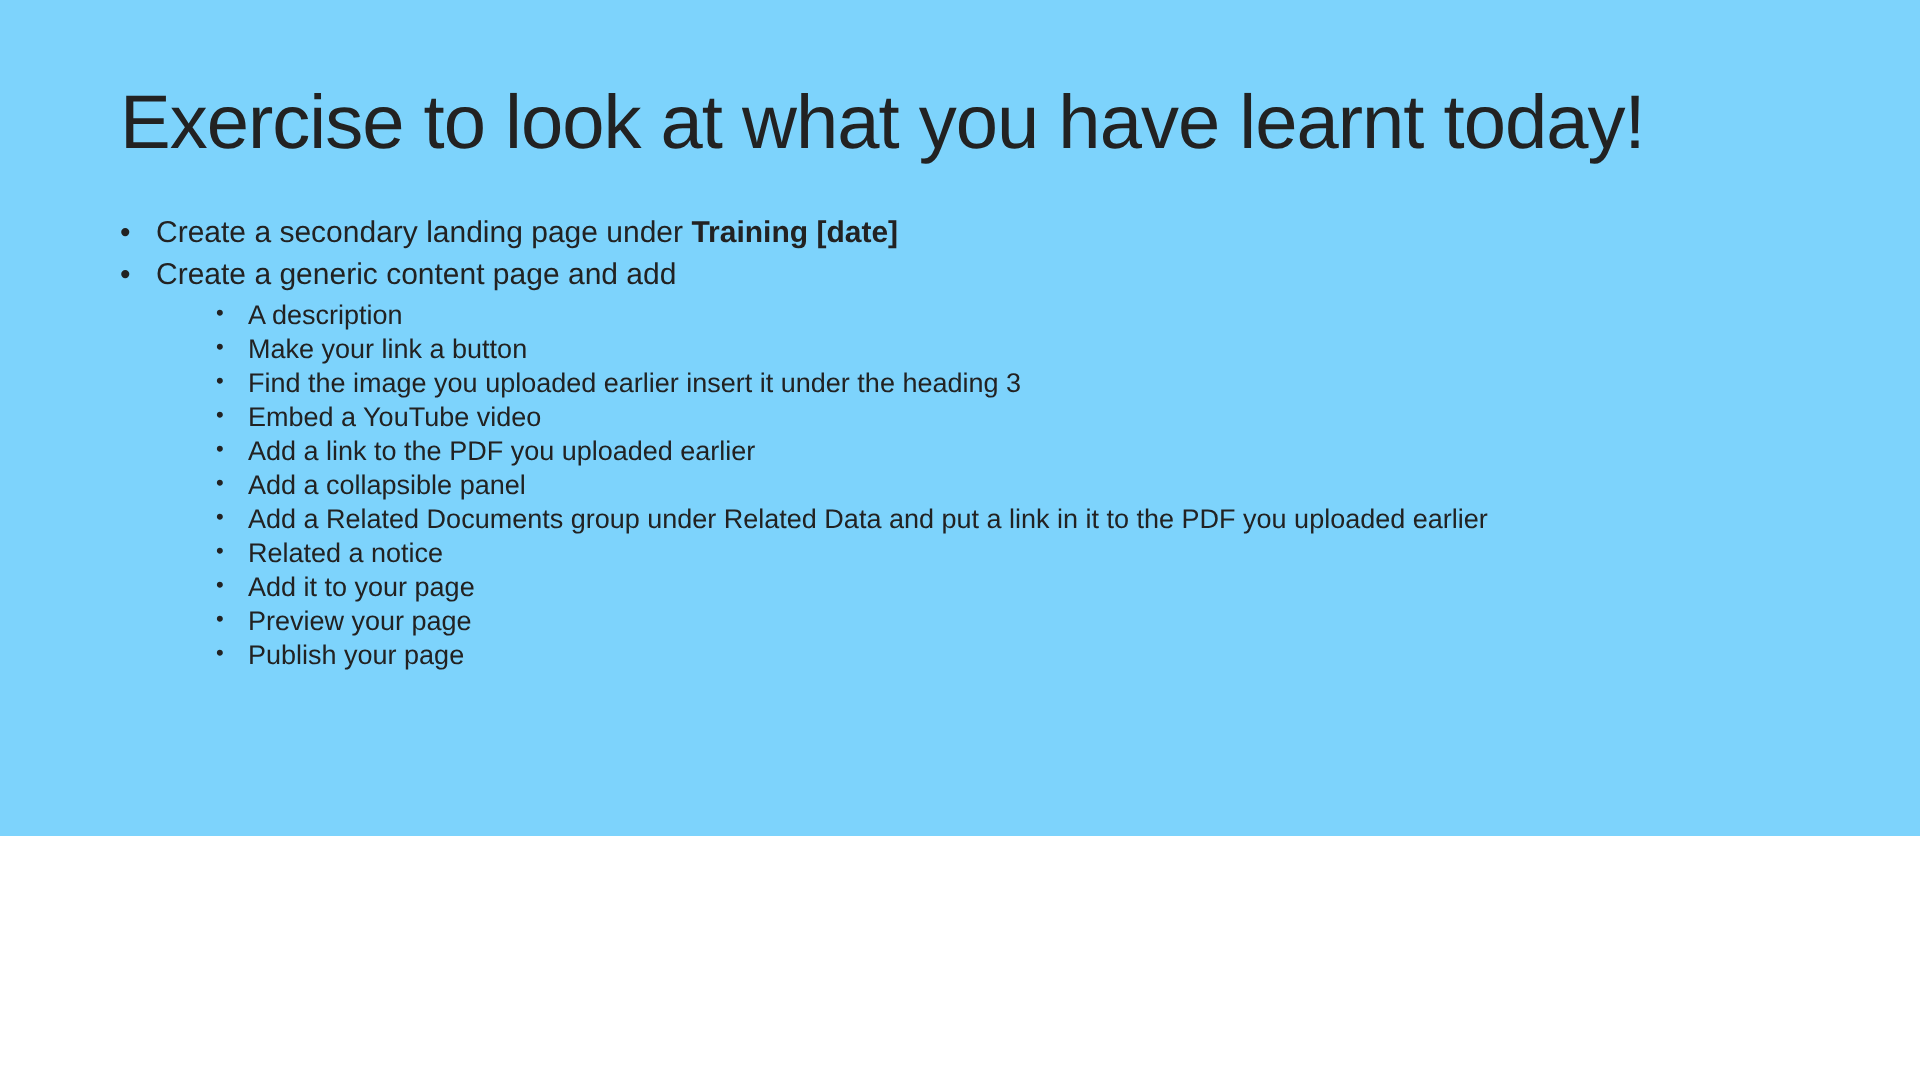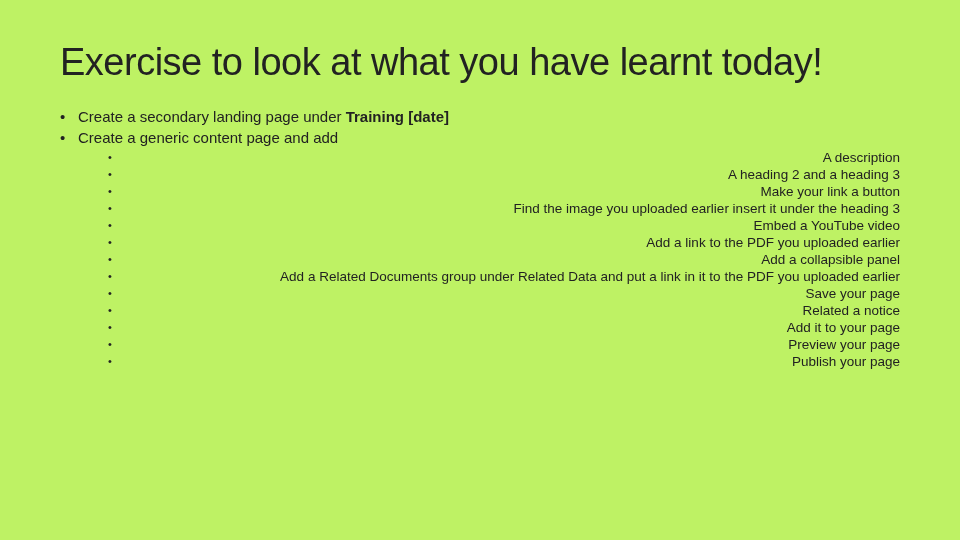--- a/index.html
+++ b/index.html
@@ -11,22 +11,22 @@
     body {
       background: #ffffff;
       font-family: 'Segoe UI', Arial, sans-serif;
       width: 960px;
       height: 540px;
       overflow: hidden;
     }
 
     .slide {
       width: 960px;
-      height: 540px;
-      background: #bef264;
+      height: 418px;
+      background: #7dd3fc;
       padding: 40px 60px 30px 60px;
     }
 
     .title {
       font-size: 38px;
       font-weight: 300;
       color: #222222;
       line-height: 1.2;
       margin-bottom: 22px;
       letter-spacing: -0.5px;
@@ -56,21 +56,20 @@
 
     .main-bullets > li strong {
       font-weight: 700;
       margin-top: 18px;
     }
 
     .sub-bullets {
       list-style: none;
       padding: 0;
       margin: 4px 0 0 30px;
-      text-align: right;
     }
 
     .sub-bullets li {
       font-size: 13.5px;
       color: #222222;
       margin-bottom: 2px;
       padding-left: 16px;
       position: relative;
       font-weight: 400;
     }
@@ -91,28 +90,26 @@
   <h1 class="title">Exercise to look at what you have learnt today!</h1>
 
   <ul class="main-bullets">
     <li>
       <span>Create a secondary landing page under <strong>Training [date]</strong></span>
     </li>
     <li>
       <span>Create a generic content page and add</span>
       <ul class="sub-bullets">
         <li>A description</li>
-        <li>A heading 2 and a heading 3</li>
         <li>Make your link a button</li>
         <li>Find the image you uploaded earlier insert it under the heading 3</li>
         <li>Embed a YouTube video</li>
         <li>Add a link to the PDF you uploaded earlier</li>
         <li>Add a collapsible panel</li>
         <li>Add a Related Documents group under Related Data and put a link in it to the PDF you uploaded earlier</li>
-        <li>Save your page</li>
         <li>Related a notice</li>
         <li>Add it to your page</li>
         <li>Preview your page</li>
         <li>Publish your page</li>
       </ul>
     </li>
   </ul>
 </div>
 
 </body></html>

